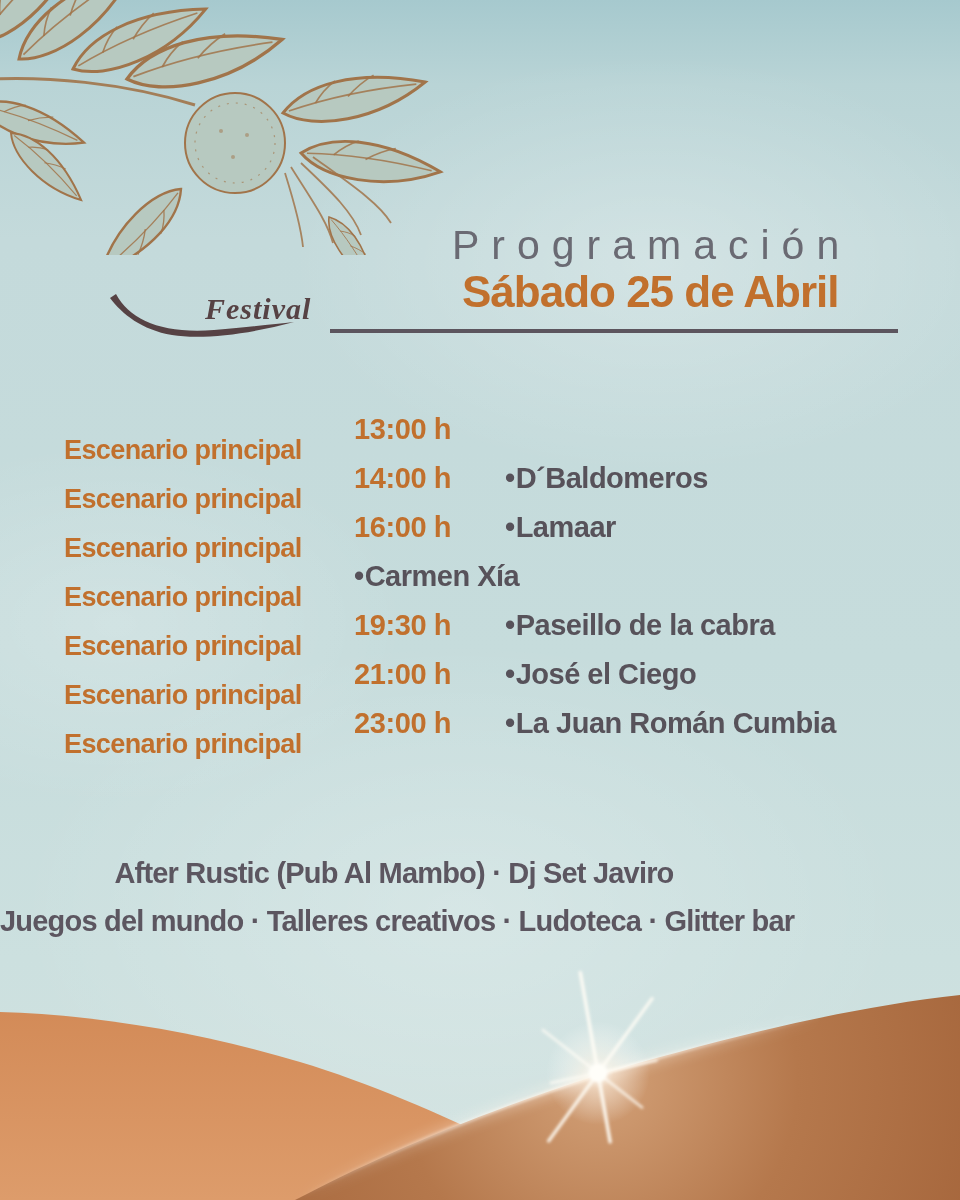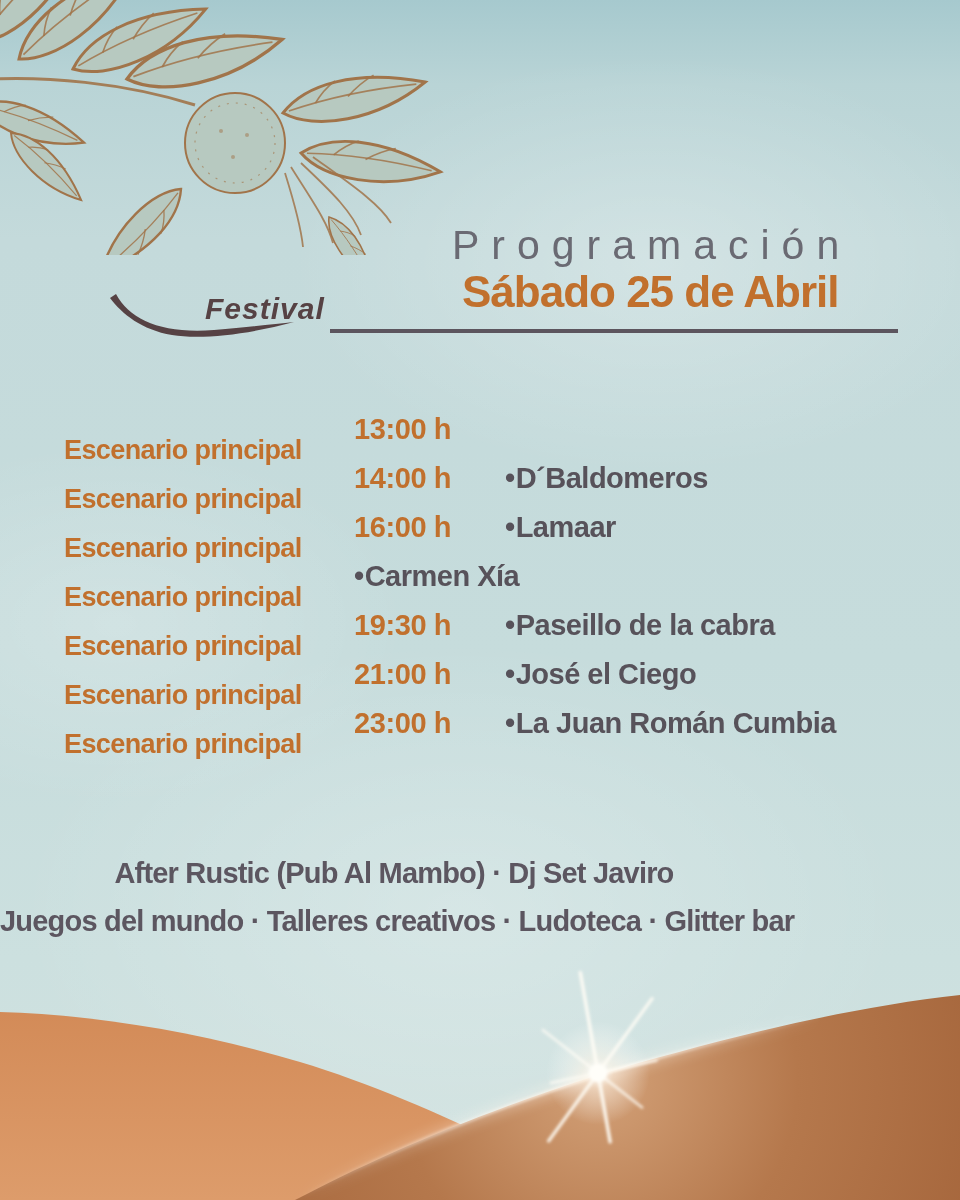--- a/index.html
+++ b/index.html
@@ -21,21 +21,21 @@
   
   .logo{position:absolute;left:62px;top:218px;width:360px;height:120px;}
   .logo-name{
     position:absolute;left:0;top:0;
     font-family:"DejaVu Serif",serif;font-weight:bold;font-size:80px;line-height:80px;
     letter-spacing:-3px;color:#564244;
   }
   .logo-swash{position:absolute;left:48px;top:76px;width:190px;height:44px;}
   .logo-sub{
     position:absolute;left:143px;top:74px;
-    font-family:Liberation Sans, sans-serif;font-weight:bold;font-style:italic;
+    font-family:Liberation Serif, serif;font-weight:bold;font-style:italic;
     font-size:30px;line-height:34px;color:#564244;letter-spacing:1px;
   }
   
   .title{
     position:absolute;left:452px;top:222px;
     font-size:41px;line-height:46px;font-weight:400;
     letter-spacing:12px;color:#6a6a73;white-space:nowrap;
   }
   .date{
     position:absolute;left:462px;top:268px;

